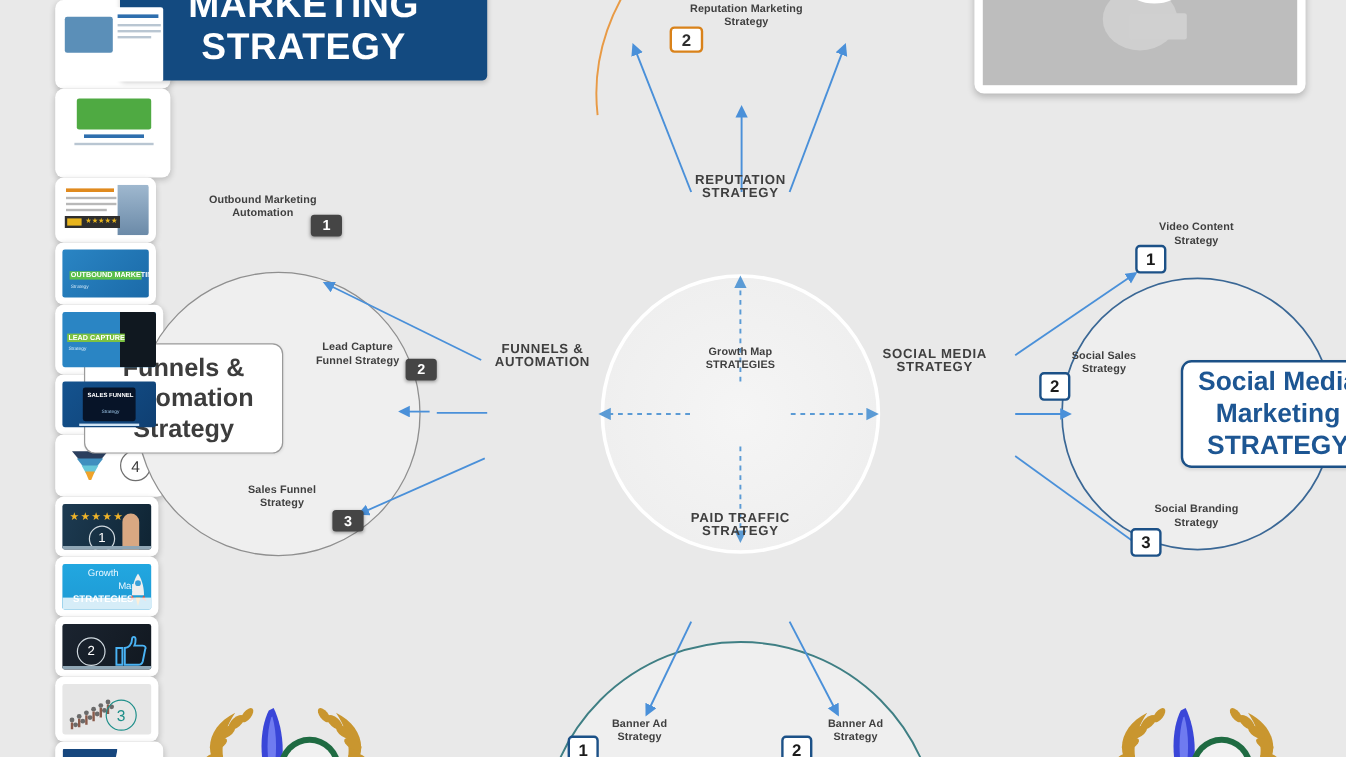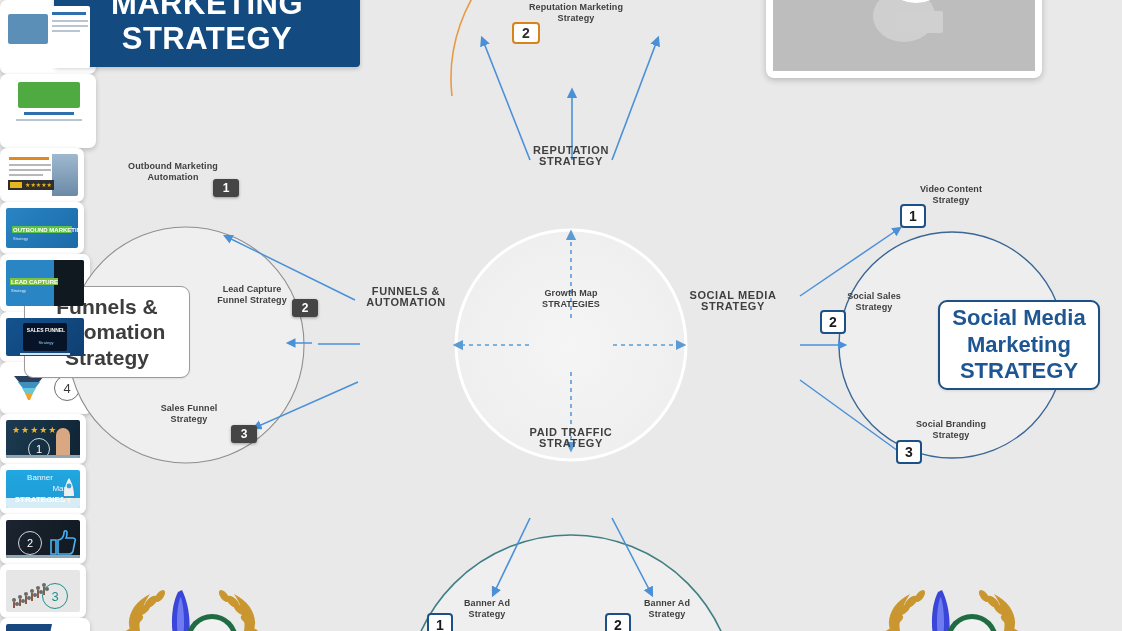--- a/index.html
+++ b/index.html
@@ -2,21 +2,21 @@
 <html><head>
 <meta charset="utf-8">
 <style>
   html,body{margin:0;padding:0;}
   body{
     width:1122px;height:631px;overflow:hidden;position:relative;
     background:#e9e9e9;
     font-family:"Liberation Sans", sans-serif;
     color:#3a3a3a;
   }
-  .canvas{position:absolute;inset:0;}
+  .canvas{position:absolute;inset:0;margin-left:46px;}
   .abs{position:absolute;}
 
   
   .card{
     background:#ffffff;border-radius:7px;
     box-shadow:0 2px 5px rgba(0,0,0,.20);
     padding:6px;box-sizing:border-box;
   }
   .thumb{width:100%;height:100%;border-radius:2px;overflow:hidden;position:relative;}
 
@@ -276,21 +276,21 @@
       <div class="abs" style="left:0;bottom:0;width:100%;height:3px;background:#8fa6b5;"></div>
     </div>
   </div>
 
   <div class="cap" style="left:501px;top:288px;">
     <span>Growth Map</span><br>
     <span style="text-transform:uppercase;">STRATEGIES</span>
   </div>
   <div class="card" style="left:528px;top:320px;width:86px;height:50px;">
     <div class="thumb" style="background:linear-gradient(#22a7e0,#1e9ad4);position:relative;">
-      <div class="abs" style="left:6px;top:3px;width:56px;text-align:center;color:#eaf7ff;font-size:8px;line-height:10px;">Banner</div>
+      <div class="abs" style="left:6px;top:3px;width:56px;text-align:center;color:#eaf7ff;font-size:8px;line-height:10px;">Growth</div>
       <div class="abs" style="left:6px;top:14px;width:56px;text-align:right;color:#eaf7ff;font-size:8px;line-height:10px;">Map</div>
       <div class="abs" style="left:4px;top:25px;width:60px;text-align:center;color:#ffffff;font-size:8px;font-weight:bold;line-height:10px;">STRATEGIES</div>
       <svg class="abs" style="right:4px;top:8px;" width="14" height="28" viewBox="0 0 14 28">
         <path d="M7 0 C11 6 12 13 12 18 L2 18 C2 13 3 6 7 0 Z" fill="#efefef"></path>
         <circle cx="7" cy="8" r="2.4" fill="#3aa0d8"></circle>
         <path d="M2 18 L0 23 L4 21 Z" fill="#d94a3a"></path>
         <path d="M12 18 L14 23 L10 21 Z" fill="#d94a3a"></path>
         <path d="M5 20 L7 27 L9 20 Z" fill="#f2a12c"></path>
       </svg>
       <div class="abs" style="left:0;bottom:0;width:100%;height:10px;background:#fff;opacity:.82;"></div>

